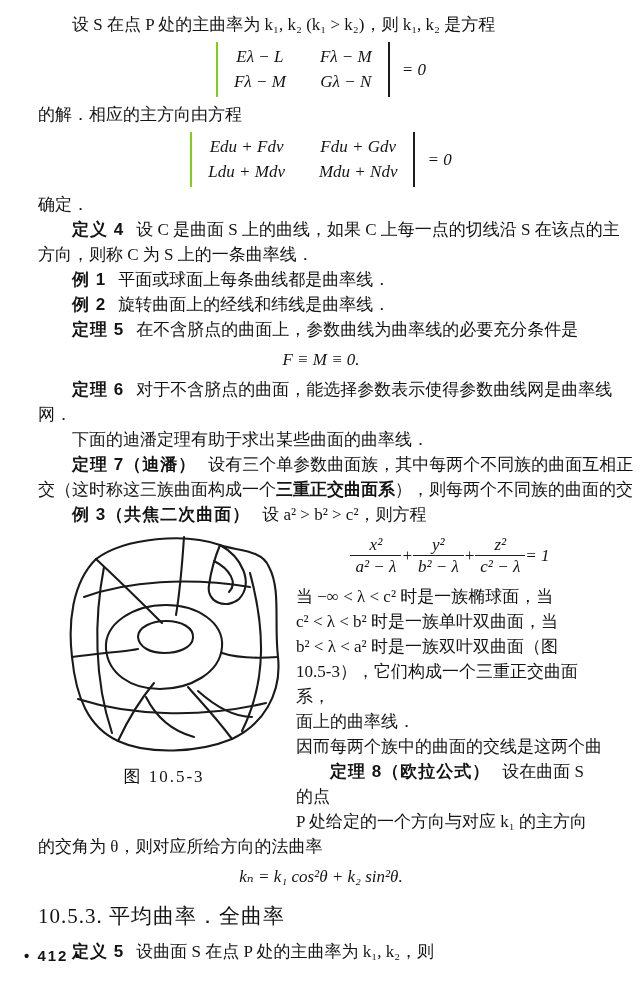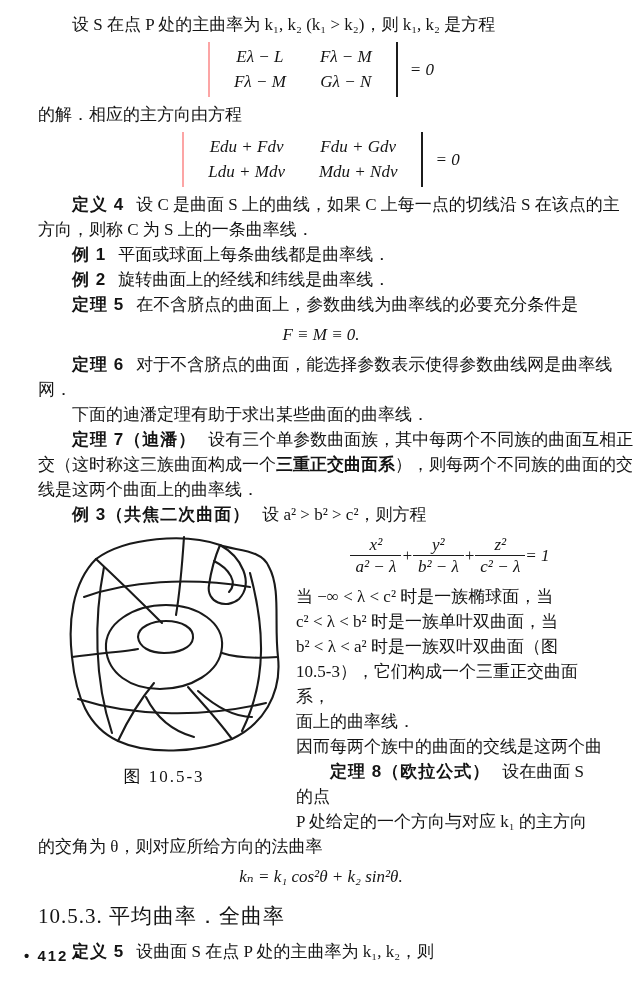--- a/index.html
+++ b/index.html
@@ -31,22 +31,22 @@
   
   .eq-center{text-align:center;margin:5px 0;}
   .eq-inline{
     display:inline-flex;align-items:center;gap:12px;
     font-style:italic;
   }
   
   .det-grid{
     display:grid;grid-template-columns:auto auto;
     column-gap:34px;row-gap:3px;
-    border-left:2px solid #fca5a5;border-right:2px solid #1c1c1c;
-    padding:4px 24px;line-height:22px;
+    border-left:2px solid #84cc16;border-right:2px solid #1c1c1c;
+    padding:4px 16px;line-height:22px;
   }
   .det-grid span{white-space:nowrap;}
   .eq-rhs{font-style:italic;white-space:nowrap;}
   
   .twocol{display:flex;margin-top:4px;}
   .figcol{width:252px;flex:0 0 252px;}
   .figcol svg{display:block;}
   .figcaption{text-align:center;line-height:24px;margin-top:10px;letter-spacing:2px;}
   .rightcol{flex:1;padding-left:6px;}
   .rightcol .tline{white-space:normal;}
@@ -96,38 +96,38 @@
         <span class="det-grid">
           <span>Edu + Fdv</span>
           <span>Fdu + Gdv</span>
           <span>Ldu + Mdv</span>
           <span>Mdu + Ndv</span>
         </span>
         <span class="eq-rhs">= 0</span>
       </span>
     </div>
 
+    <div class="tline">确定．</div>
 
     <div class="tline indent"><span class="lbl">定义 4</span><span>设 C 是曲面 S 上的曲线，如果 C 上每一点的切线沿 S 在该点的主</span></div>
     <div class="tline">方向，则称 C 为 S 上的一条曲率线．</div>
 
     <div class="tline indent"><span class="lbl">例 1</span><span>平面或球面上每条曲线都是曲率线．</span></div>
     <div class="tline indent"><span class="lbl">例 2</span><span>旋转曲面上的经线和纬线是曲率线．</span></div>
 
     <div class="tline indent"><span class="lbl">定理 5</span><span>在不含脐点的曲面上，参数曲线为曲率线的必要充分条件是</span></div>
     <div class="eq-center math">F ≡ M ≡ 0.</div>
 
     <div class="tline indent"><span class="lbl">定理 6</span><span>对于不含脐点的曲面，能选择参数表示使得参数曲线网是曲率线</span></div>
     <div class="tline">网．</div>
 
     <div class="tline indent">下面的迪潘定理有助于求出某些曲面的曲率线．</div>
 
     <div class="tline indent"><span class="lbl">定理 7（迪潘）</span><span>设有三个单参数曲面族，其中每两个不同族的曲面互相正</span></div>
     <div class="tline"><span>交（这时称这三族曲面构成一个</span><span class="boldmid">三重正交曲面系</span><span>），则每两个不同族的曲面的交</span></div>
-    <div class="tline">线是这两个曲面上的曲率线．</div>
 
     <div class="tline indent"><span class="lbl">例 3（共焦二次曲面）</span><span>设  a² &gt; b² &gt; c²，则方程</span></div>
 
     <div class="twocol">
       <div class="figcol">
         <svg width="250" height="224" viewBox="0 0 250 224" fill="none" stroke="#1a1a1a" stroke-width="2.1" stroke-linecap="round" stroke-linejoin="round">
 
           <path d="M 58,28 C 88,6 148,2 182,14 C 198,20 224,18 231,36 C 243,58 236,92 240,126 C 244,164 224,194 194,208 C 160,222 110,224 80,210 C 50,196 38,166 34,126 C 30,92 34,52 58,28 Z"></path>
 
           <path d="M 182,14 C 204,26 216,52 201,68 C 188,79 168,71 171,54 C 173,40 177,26 182,14 Z"></path>

